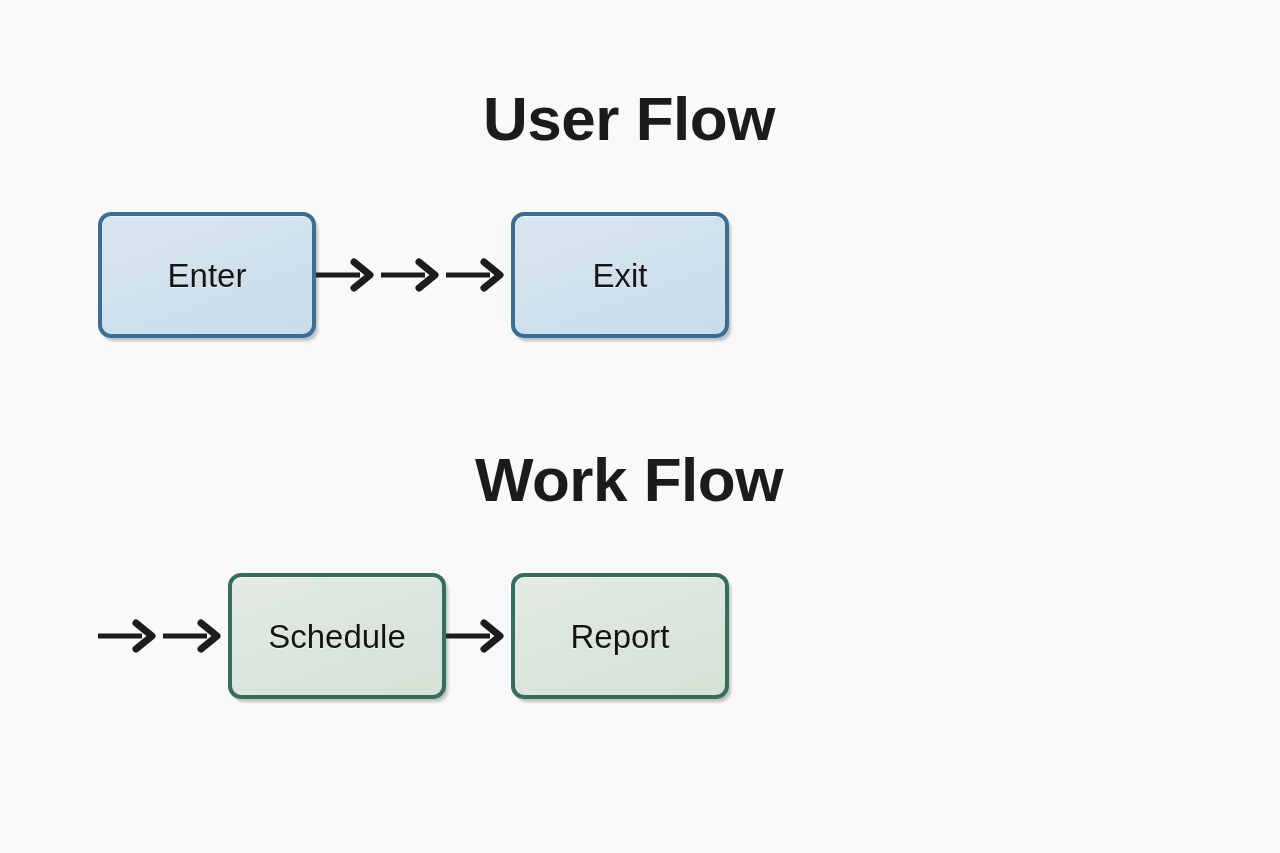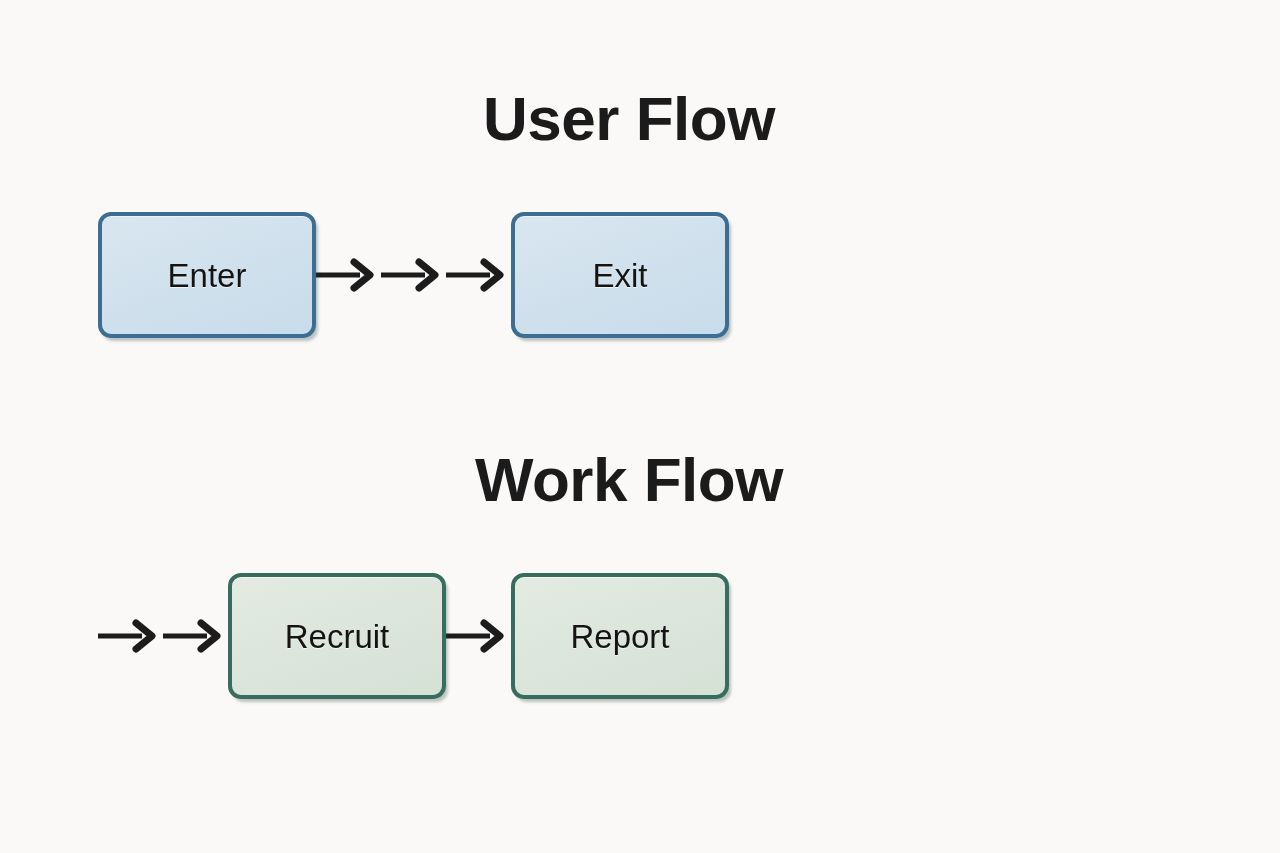--- a/index.html
+++ b/index.html
@@ -160,21 +160,21 @@
 
 
       <div class="arrow">
         <svg width="65" height="34" viewBox="0 0 65 34">
           <path d="M0 17 H44" stroke="#1c1c1c" stroke-width="5" fill="none"></path>
           <path d="M38 4 L54 17 L38 30" stroke="#1c1c1c" stroke-width="7" fill="none" stroke-linecap="round" stroke-linejoin="round"></path>
         </svg>
       </div>
 
       <div class="node">
-        <span class="node-label">Recruit</span>
+        <span class="node-label">Schedule</span>
       </div>
 
       <div class="arrow">
         <svg width="65" height="34" viewBox="0 0 65 34">
           <path d="M0 17 H44" stroke="#1c1c1c" stroke-width="5" fill="none"></path>
           <path d="M38 4 L54 17 L38 30" stroke="#1c1c1c" stroke-width="7" fill="none" stroke-linecap="round" stroke-linejoin="round"></path>
         </svg>
       </div>
 
       <div class="node">

